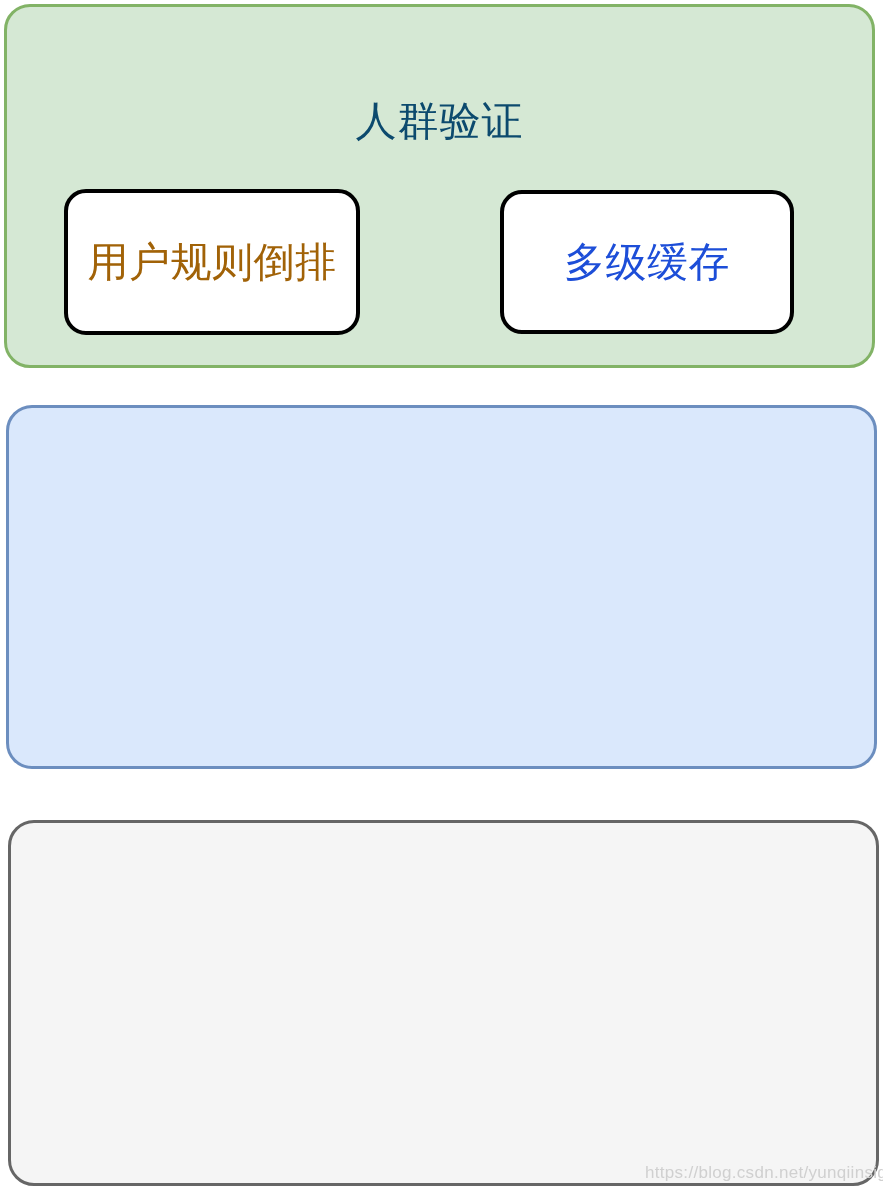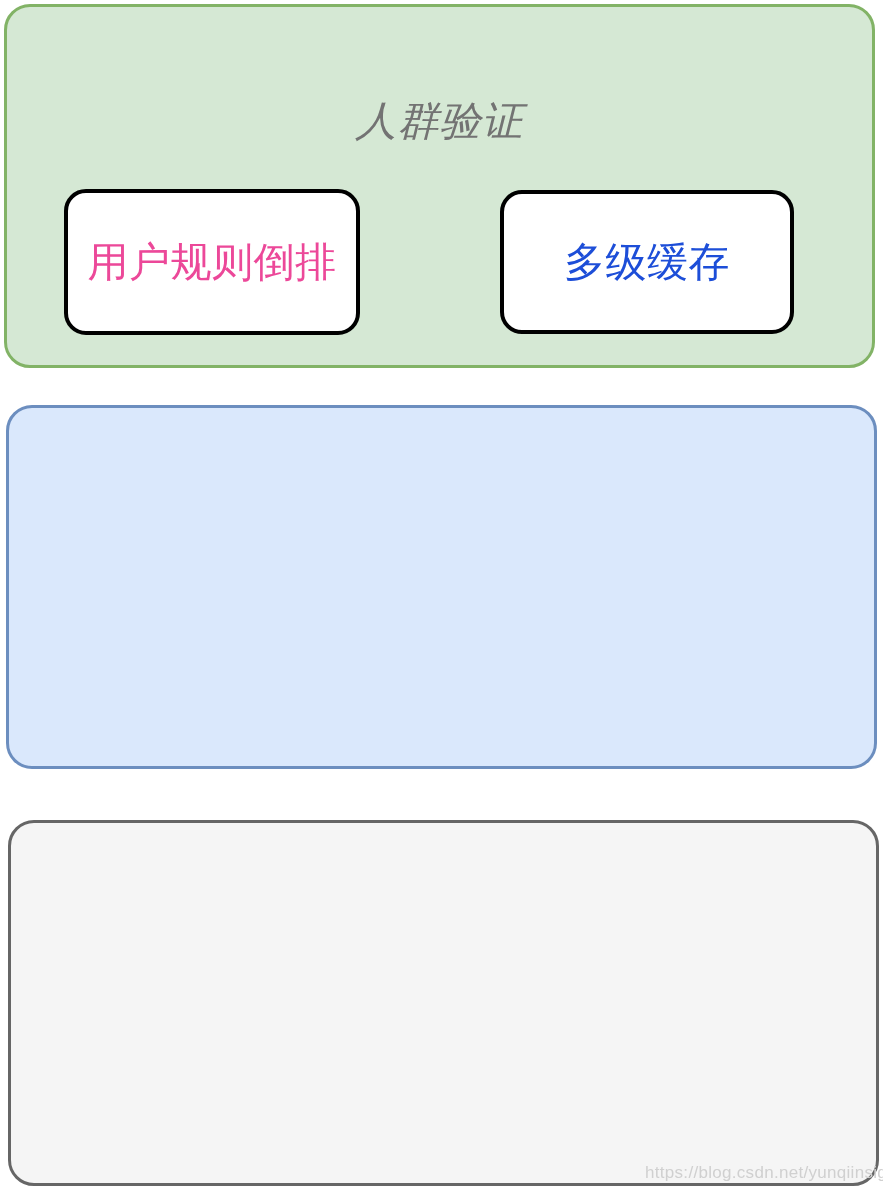--- a/index.html
+++ b/index.html
@@ -24,26 +24,25 @@
     box-sizing: border-box;
     border-style: solid;
     border-width: 3px;
     border-radius: 26px;
   }
   .group-title {
     position: absolute;
     left: 0;
     right: 0;
     text-align: center;
-    color: #737373;
+    color: #0c4a6e;
     font-size: 41px;
     line-height: 1;
     letter-spacing: 1px;
     white-space: nowrap;
-    font-style: italic;
   }
 
   #group-crowd-validation {
     left: 4px;
     top: 4px;
     width: 871px;
     height: 364px;
     background: #d5e8d4;
     border-color: #82b366;
   }
@@ -114,21 +113,21 @@
     user-select: none;
   }
 </style>
 </head>
 <body>
 
 <div id="canvas" style="background: rgb(255, 255, 255);">
 
   <div class="group" id="group-crowd-validation" style="background: rgb(213, 232, 212); border-color: rgb(130, 179, 102);">
     <div class="group-title">人群验证</div>
-    <div class="node" id="node-user-rule-inverted-index" style="background: rgb(255, 255, 255); border-color: rgb(0, 0, 0); color: #ec4899;">用户规则倒排</div>
+    <div class="node" id="node-user-rule-inverted-index" style="background: rgb(255, 255, 255); border-color: rgb(0, 0, 0); color: #a16207;">用户规则倒排</div>
     <div class="node" id="node-multilevel-cache" style="background: rgb(255, 255, 255); border-color: rgb(0, 0, 0); color: #1d4ed8;">多级缓存</div>
   </div>
 
   <div class="group" id="group-user-selection" style="background: rgb(218, 232, 252); border-color: rgb(108, 142, 191);">
     <div class="group-title">用户圈选</div>
     <div class="node" id="node-offline-sql-query" style="background: rgb(255, 255, 255); border-color: rgb(0, 0, 0); color: rgb(0, 0, 0);">离线
 SQL查询</div>
     <div class="node" id="node-online-stream-compute" style="background: rgb(255, 255, 255); border-color: rgb(0, 0, 0); color: rgb(0, 0, 0);">在线
 流计算</div>
   </div>

